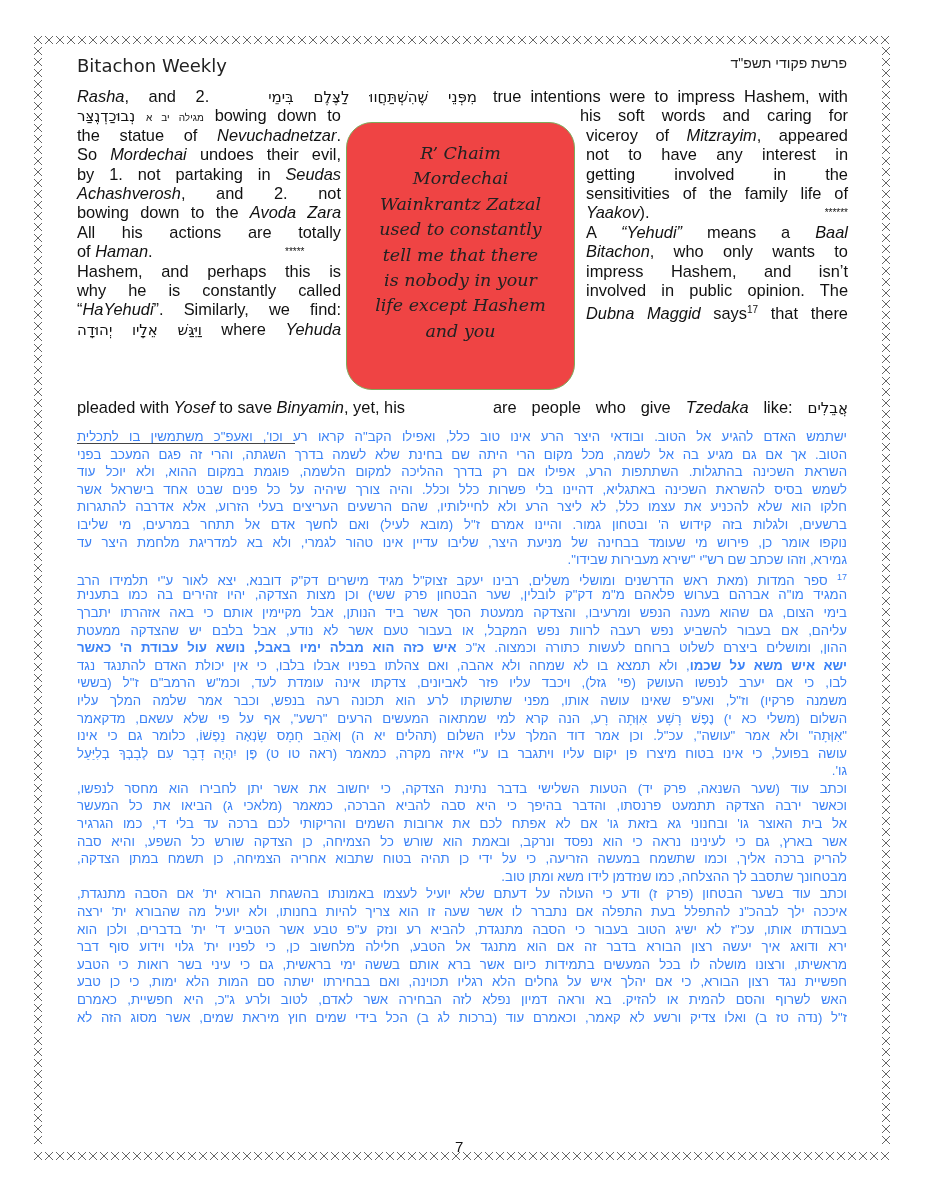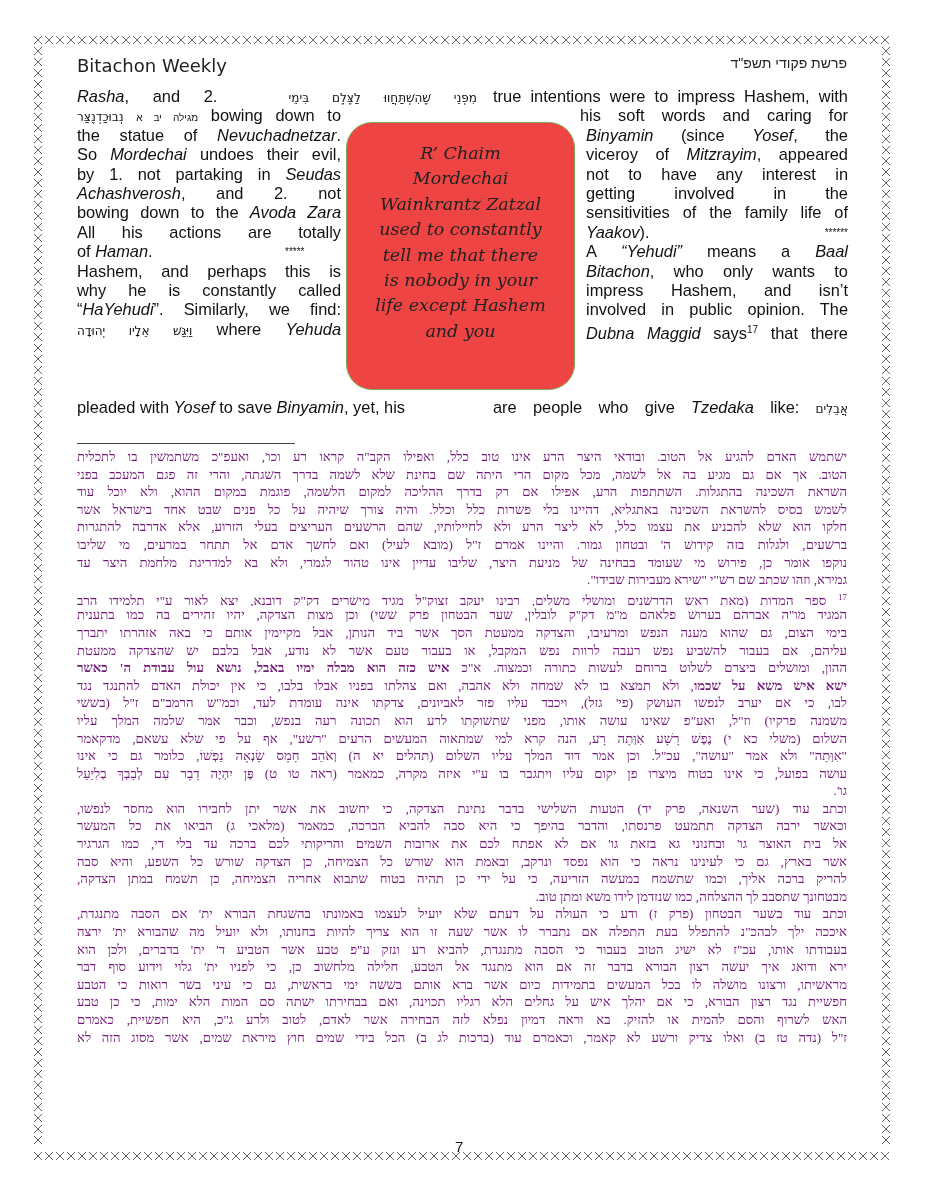--- a/index.html
+++ b/index.html
@@ -19,43 +19,43 @@
 
   .col {
     position: absolute; font-size: 16.4px; line-height: 19.4px; text-align: justify;
   }
   .col .ln { display: block; height: 19.4px; white-space: nowrap; text-align-last: justify; text-align: justify; }
   .col .ln.last { text-align-last: left; }
   .col-left { left: 77px; top: 87px; width: 264px; }
   .col-right { left: 580px; top: 87px; width: 268px; }
 
   i { font-style: italic; }
-  .heb { direction: rtl; unicode-bidi: isolate; font-family: "DejaVu Sans", sans-serif; font-size: 12px; }
+  .heb { direction: rtl; unicode-bidi: isolate; font-family: "DejaVu Sans", sans-serif; font-size: 15px; }
   .heb-small { font-size: 10px; direction: rtl; unicode-bidi: isolate; }
   .stars { font-size: 10px; vertical-align: 4px; }
   sup { font-size: 10px; }
 
   .quote-box {
     position: absolute; left: 346px; top: 122px; width: 229px; height: 268px;
     border: 1.5px solid #7eaa5a; border-radius: 26px; box-sizing: border-box;
     background: #ef4444;
   }
   .quote-text {
     position: absolute; left: 0; top: 18px; width: 100%; text-align: center;
     font-family: "DejaVu Serif", serif; font-style: italic; font-size: 17.5px; line-height: 25.4px; color: #222;
   }
   .quote-text span { display: block; white-space: nowrap; }
 
   .bottom-row { position: absolute; top: 398px; height: 20px; font-size: 16.4px; white-space: nowrap; }
 
   .footnote-rule { position: absolute; left: 77px; top: 443px; width: 218px; height: 0; border-top: 1px solid #444; }
 
   .footnotes {
-    position: absolute; left: 77px; top: 448px; width: 770px; direction: rtl;
-    font-family: Liberation Serif, serif; font-size: 13.2px; line-height: 17.6px; color: #701a75;
+    position: absolute; left: 77px; top: 428px; width: 770px; direction: rtl;
+    font-family: Liberation Sans, sans-serif; font-size: 13.2px; line-height: 17.6px; color: #3b82f6;
   }
   .footnotes .fl { display: block; white-space: nowrap; height: 17.6px; text-align: justify; text-align-last: justify; overflow: hidden; }
   .footnotes .fl.end { text-align-last: right; }
   .footnotes b { font-weight: bold; }
   .fn-num { font-size: 9px; vertical-align: 5px; }
 
   .page-number { position: absolute; left: 455px; top: 1138px; font-size: 15px; }
 </style>
 </head>
 <body>
@@ -1510,21 +1510,20 @@
   <span class="ln last" style="position:relative;"><span>of </span><i>Haman</i><span>.</span><span class="stars" style="position:absolute;left:208px;">*****</span></span>
   <span class="ln">Hashem, and perhaps this is</span>
   <span class="ln">why he is constantly called</span>
   <span class="ln"><span>“</span><i>HaYehudi</i><span>”. Similarly, we find:</span></span>
   <span class="ln"><span class="heb">וַיִּגַּשׁ אֵלָיו יְהוּדָה</span><span> where </span><i>Yehuda</i></span>
 </div>
 
 <div class="col col-right">
   <span class="ln" style="margin-left:-87px;width:355px;">true intentions were to impress Hashem, with</span>
   <span class="ln">his soft words and caring for</span>
-  <span class="ln" style="margin-left:6px;"><i>Binyamin</i><span> (since </span><i>Yosef</i><span>, the</span></span>
   <span class="ln" style="margin-left:6px;"><span>viceroy of </span><i>Mitzrayim</i><span>, appeared</span></span>
   <span class="ln" style="margin-left:6px;">not to have any interest in</span>
   <span class="ln" style="margin-left:6px;">getting involved in the</span>
   <span class="ln" style="margin-left:6px;">sensitivities of the family life of</span>
   <span class="ln last" style="margin-left:6px;position:relative;"><i>Yaakov</i><span>).</span><span class="stars" style="position:absolute;right:0;">******</span></span>
   <span class="ln" style="margin-left:6px;"><span>A </span><i>“Yehudi”</i><span> means a </span><i>Baal</i></span>
   <span class="ln" style="margin-left:6px;"><i>Bitachon</i><span>, who only wants to</span></span>
   <span class="ln" style="margin-left:6px;">impress Hashem, and isn’t</span>
   <span class="ln" style="margin-left:6px;">involved in public opinion. The</span>
   <span class="ln" style="margin-left:6px;"><i>Dubna Maggid</i><span> says</span><sup>17</sup><span> that there</span></span>

